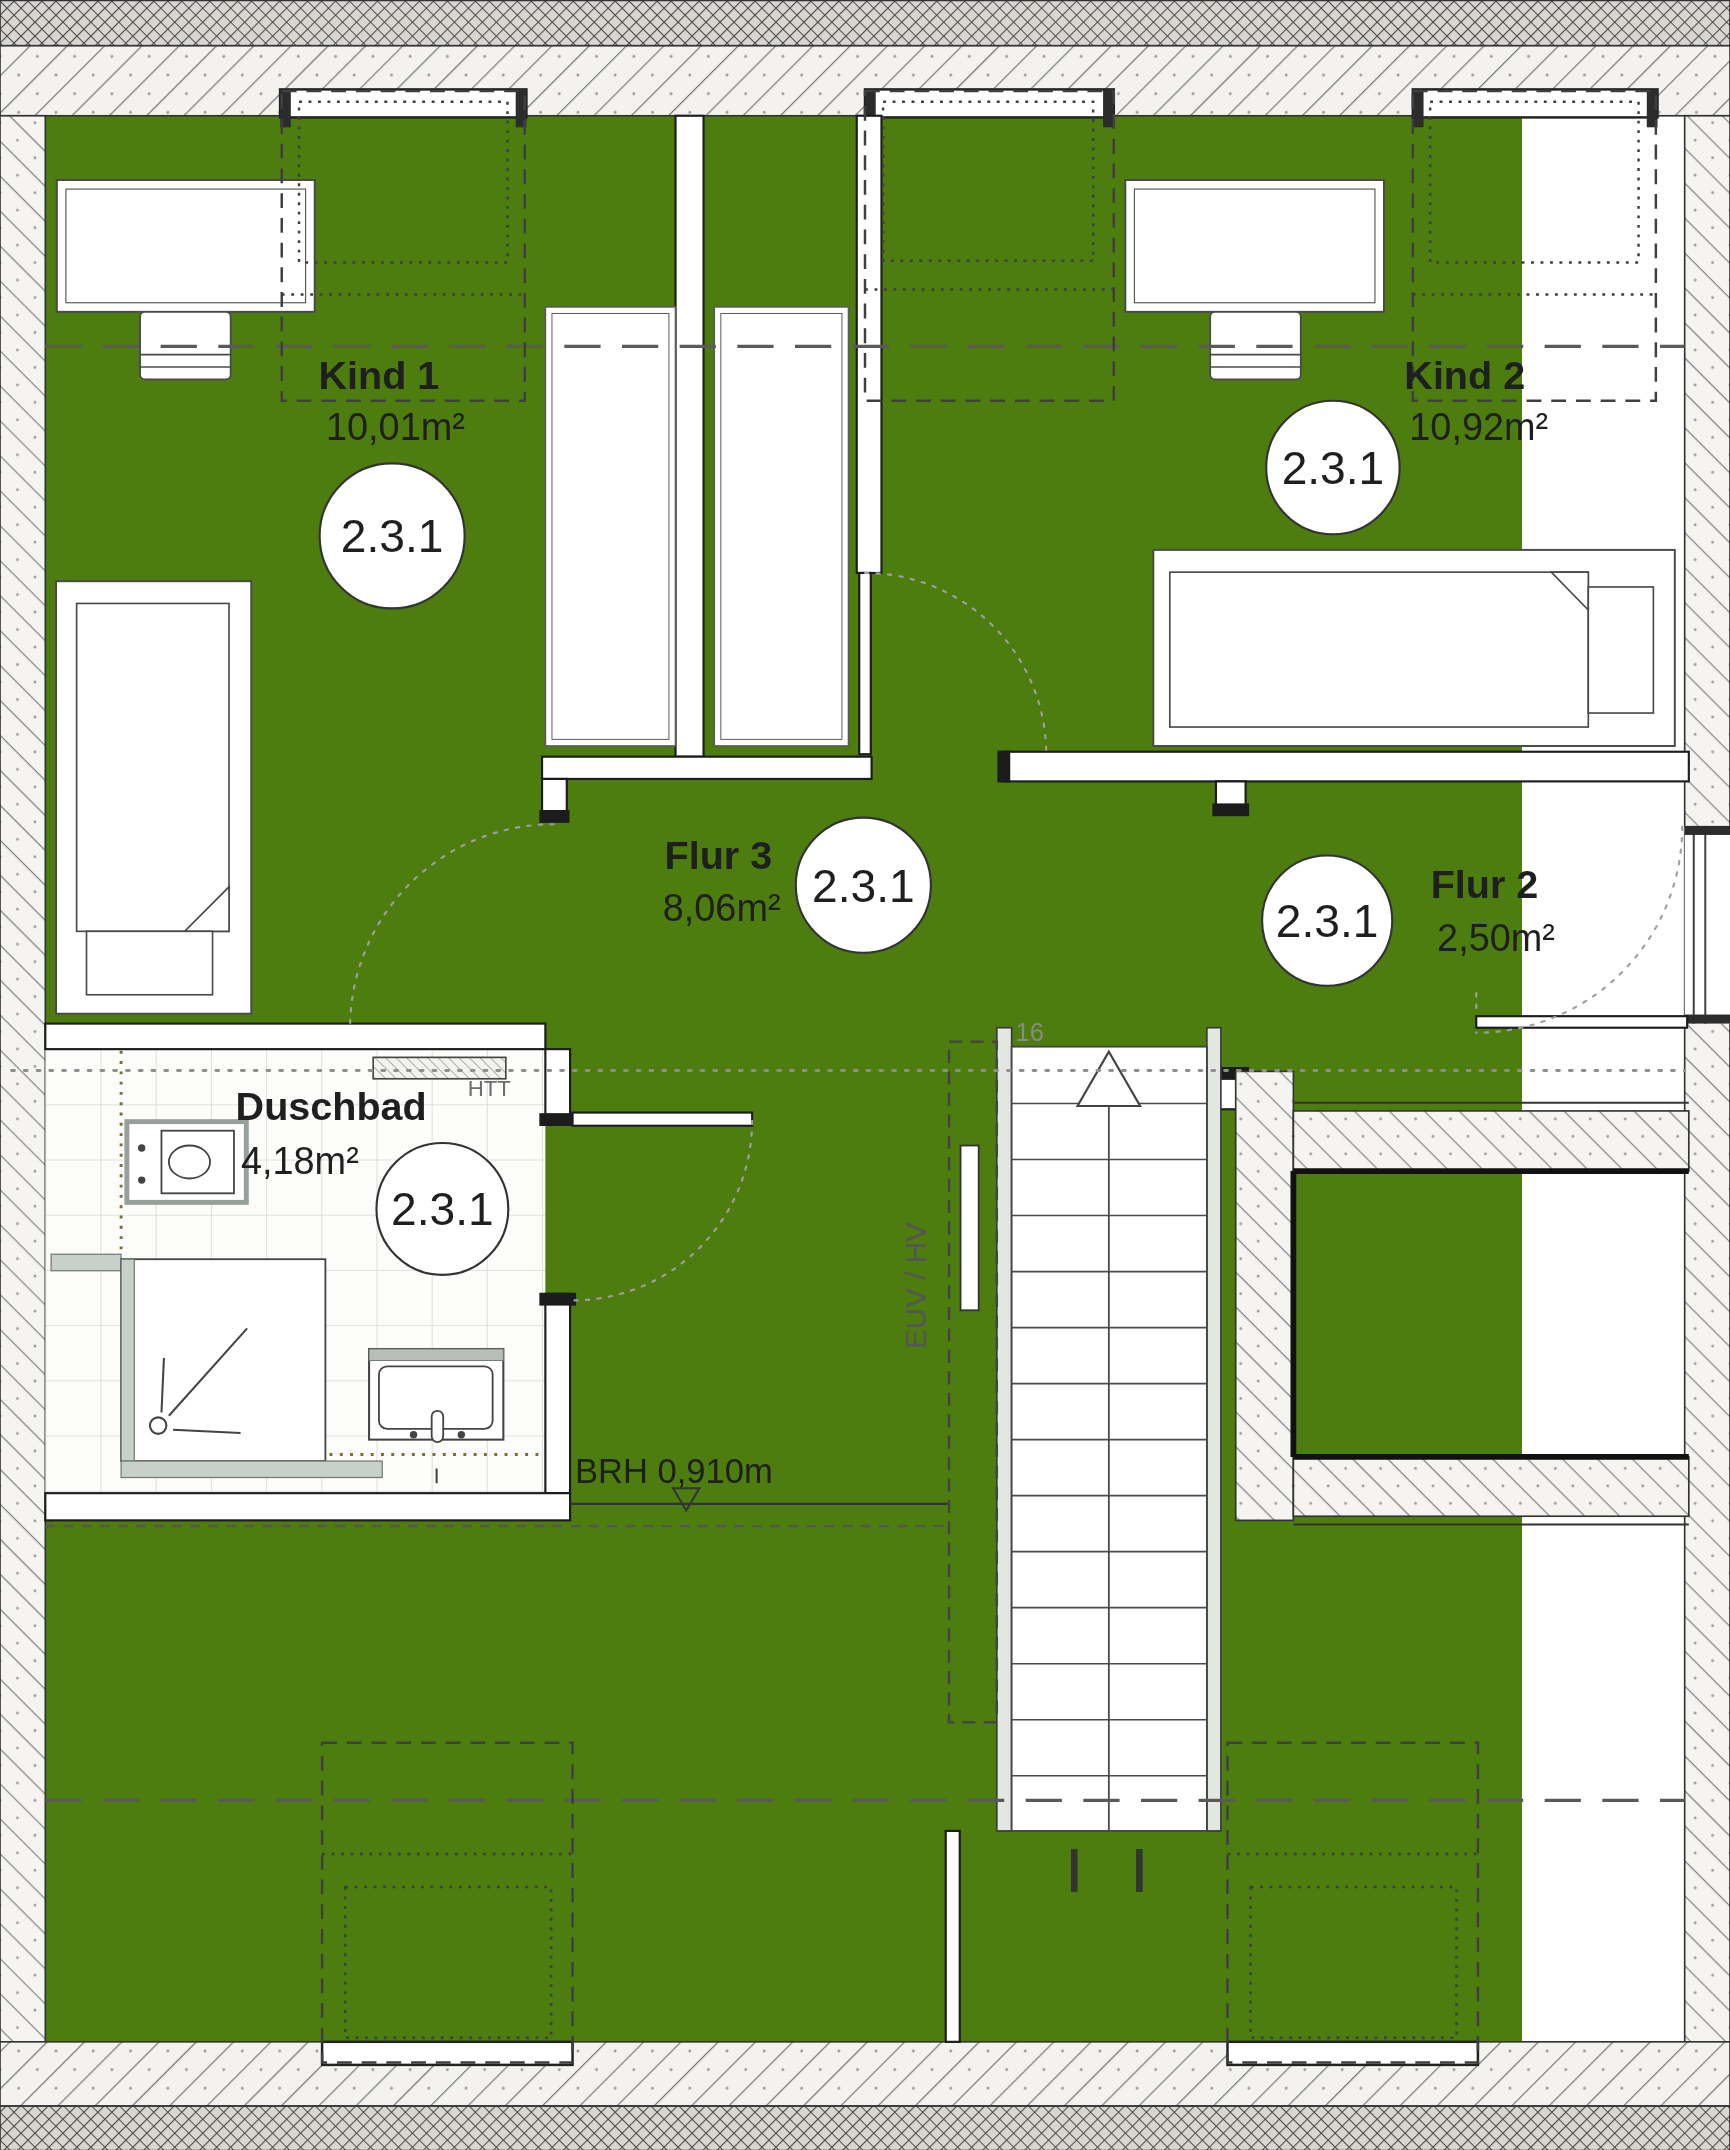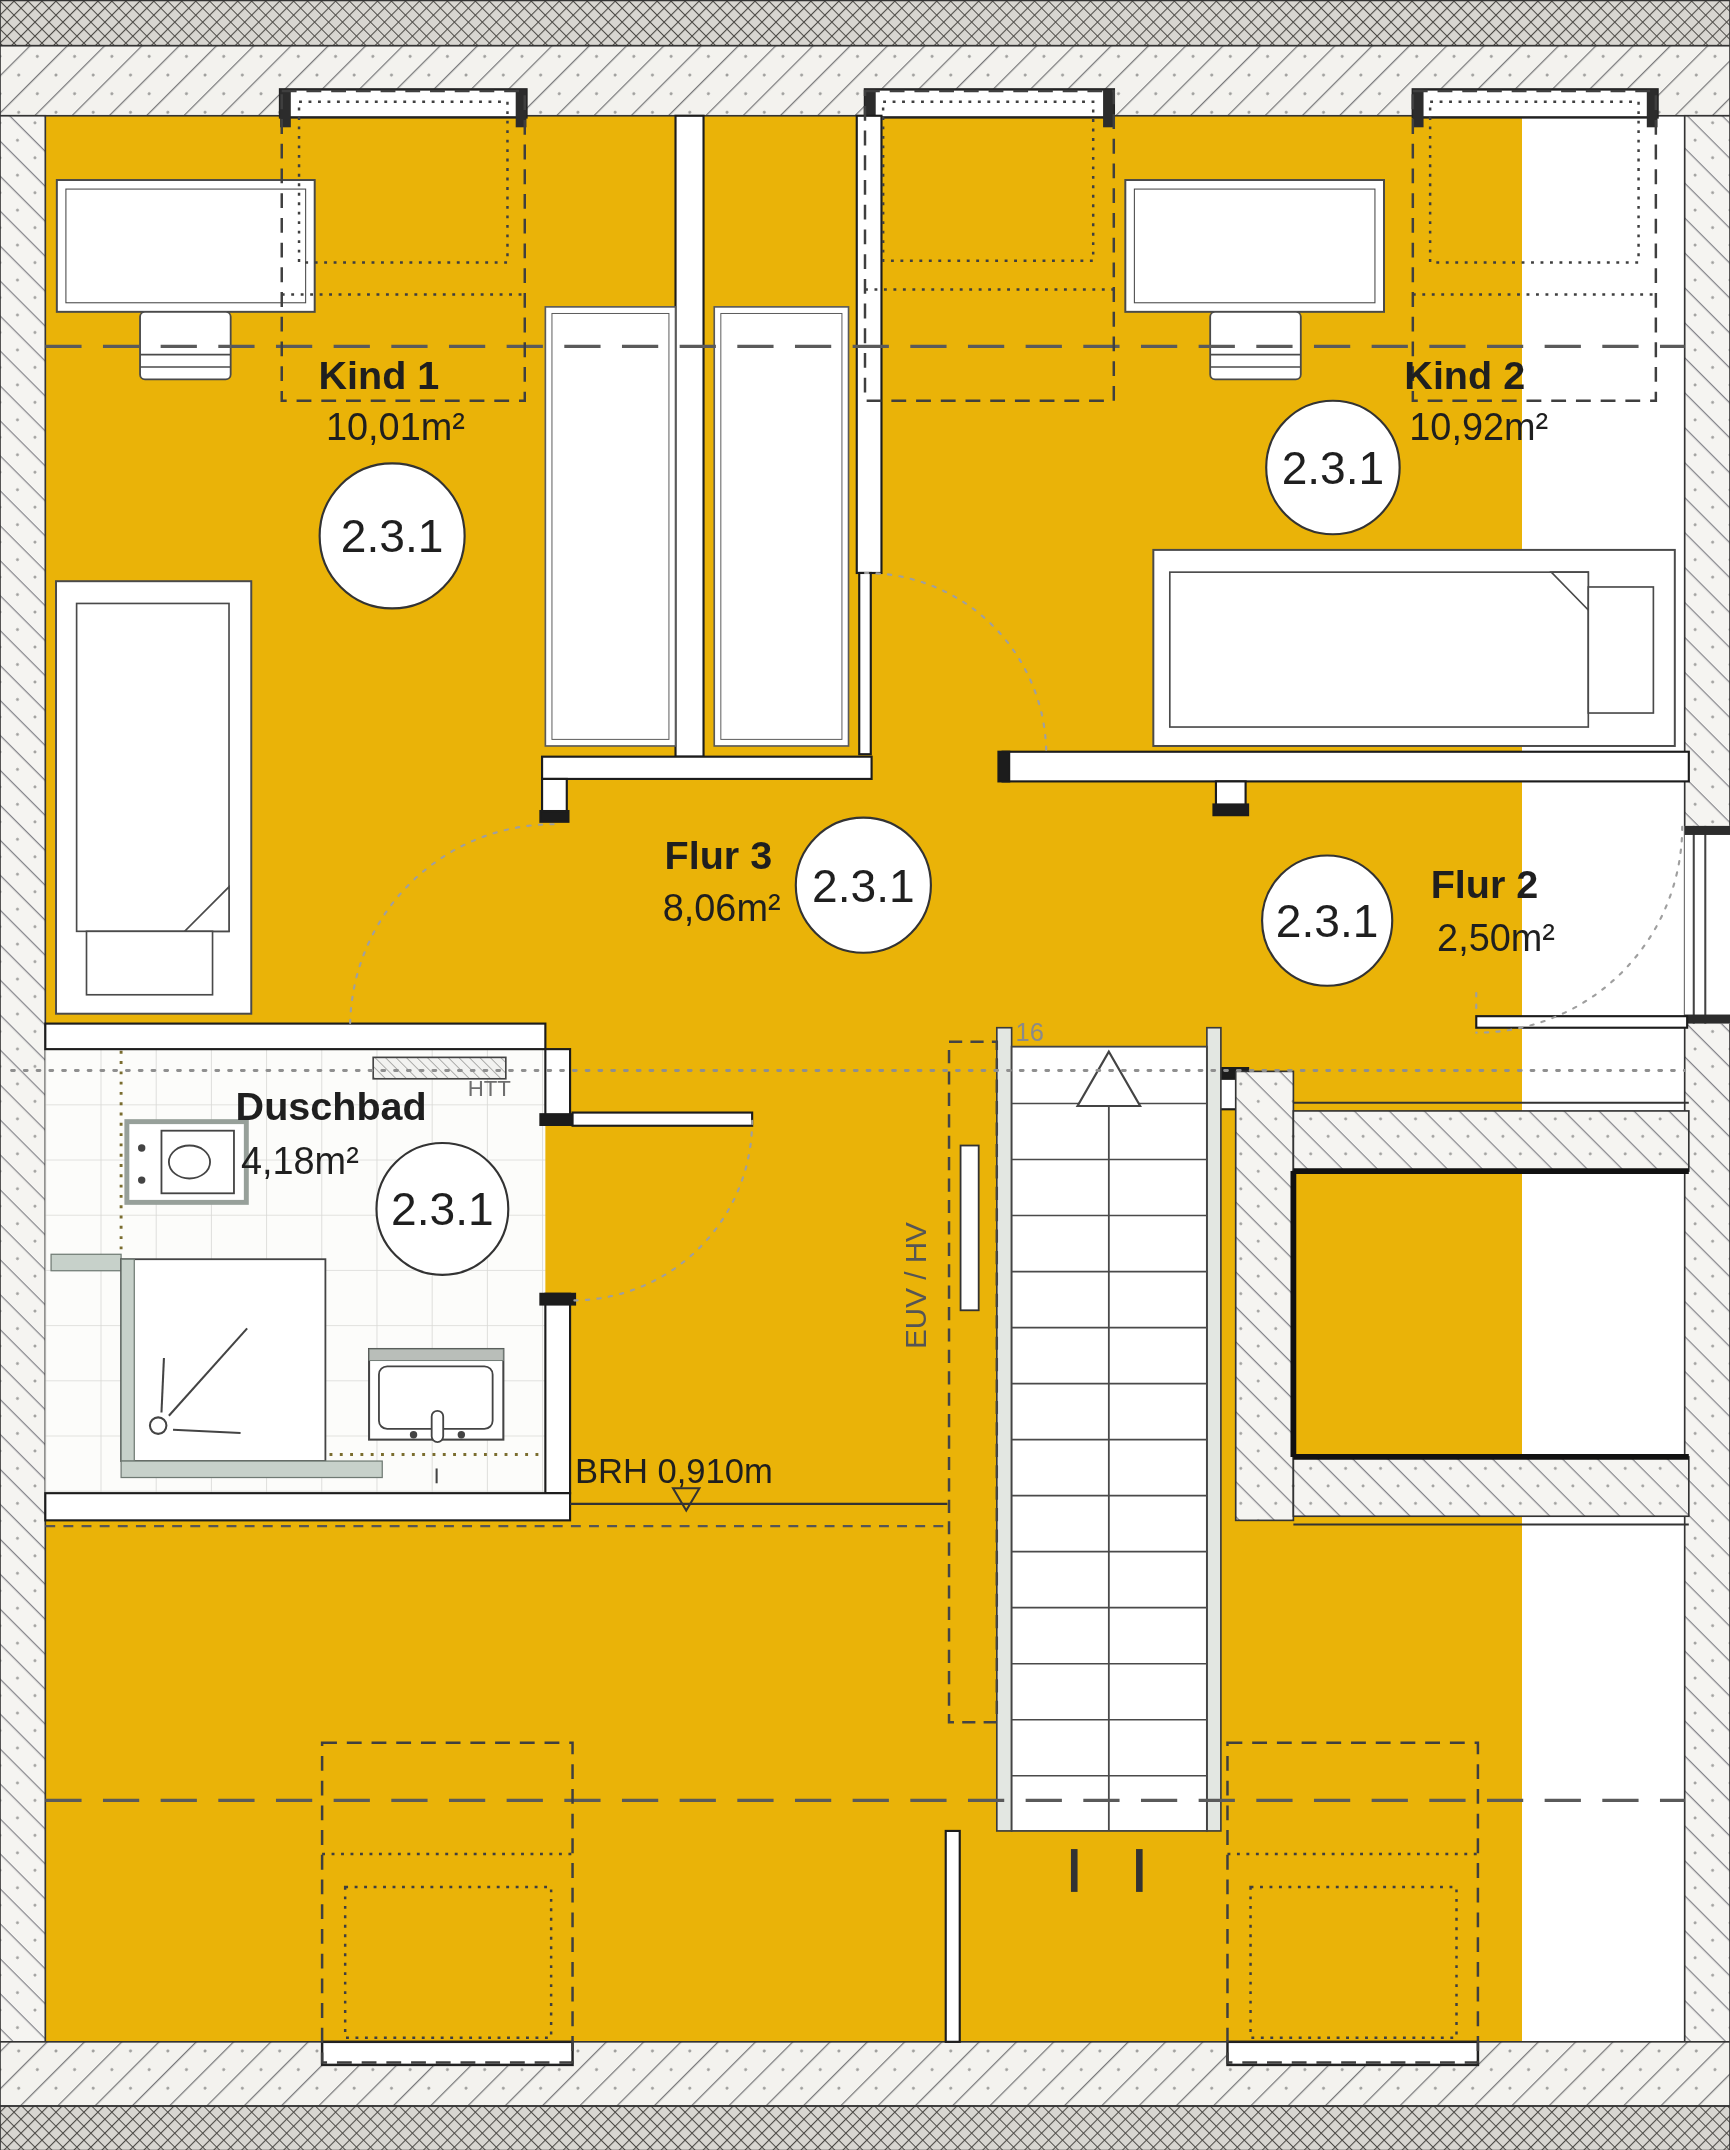--- a/index.html
+++ b/index.html
@@ -1,16 +1,16 @@
 <!DOCTYPE html>
 <html style="font-size:13px"><head>
 <meta charset="utf-8">
 <style>
   html,body{margin:0;padding:0;background:#ffffff;}
-  #stage{width:1522px;height:2151px;position:relative;background:#eab308;
+  #stage{width:1522px;height:2151px;position:relative;background:#4d7c0f;
          font-family:"Liberation Sans", sans-serif;}
   svg{display:block}
   text{font-family:"Liberation Sans", sans-serif; fill:#1f1f1f;}
   .room-name{font-weight:bold;font-size:48px;}
   .room-area{font-size:46px;}
   .room-tag{font-size:56px;}
   .small-note{font-size:42px;}
   .tiny{font-size:27px;fill:#6e6e6e;}
   .steps{font-size:31px;fill:#8a8a8a;}
   .shaft{font-size:36px;fill:#555;}

